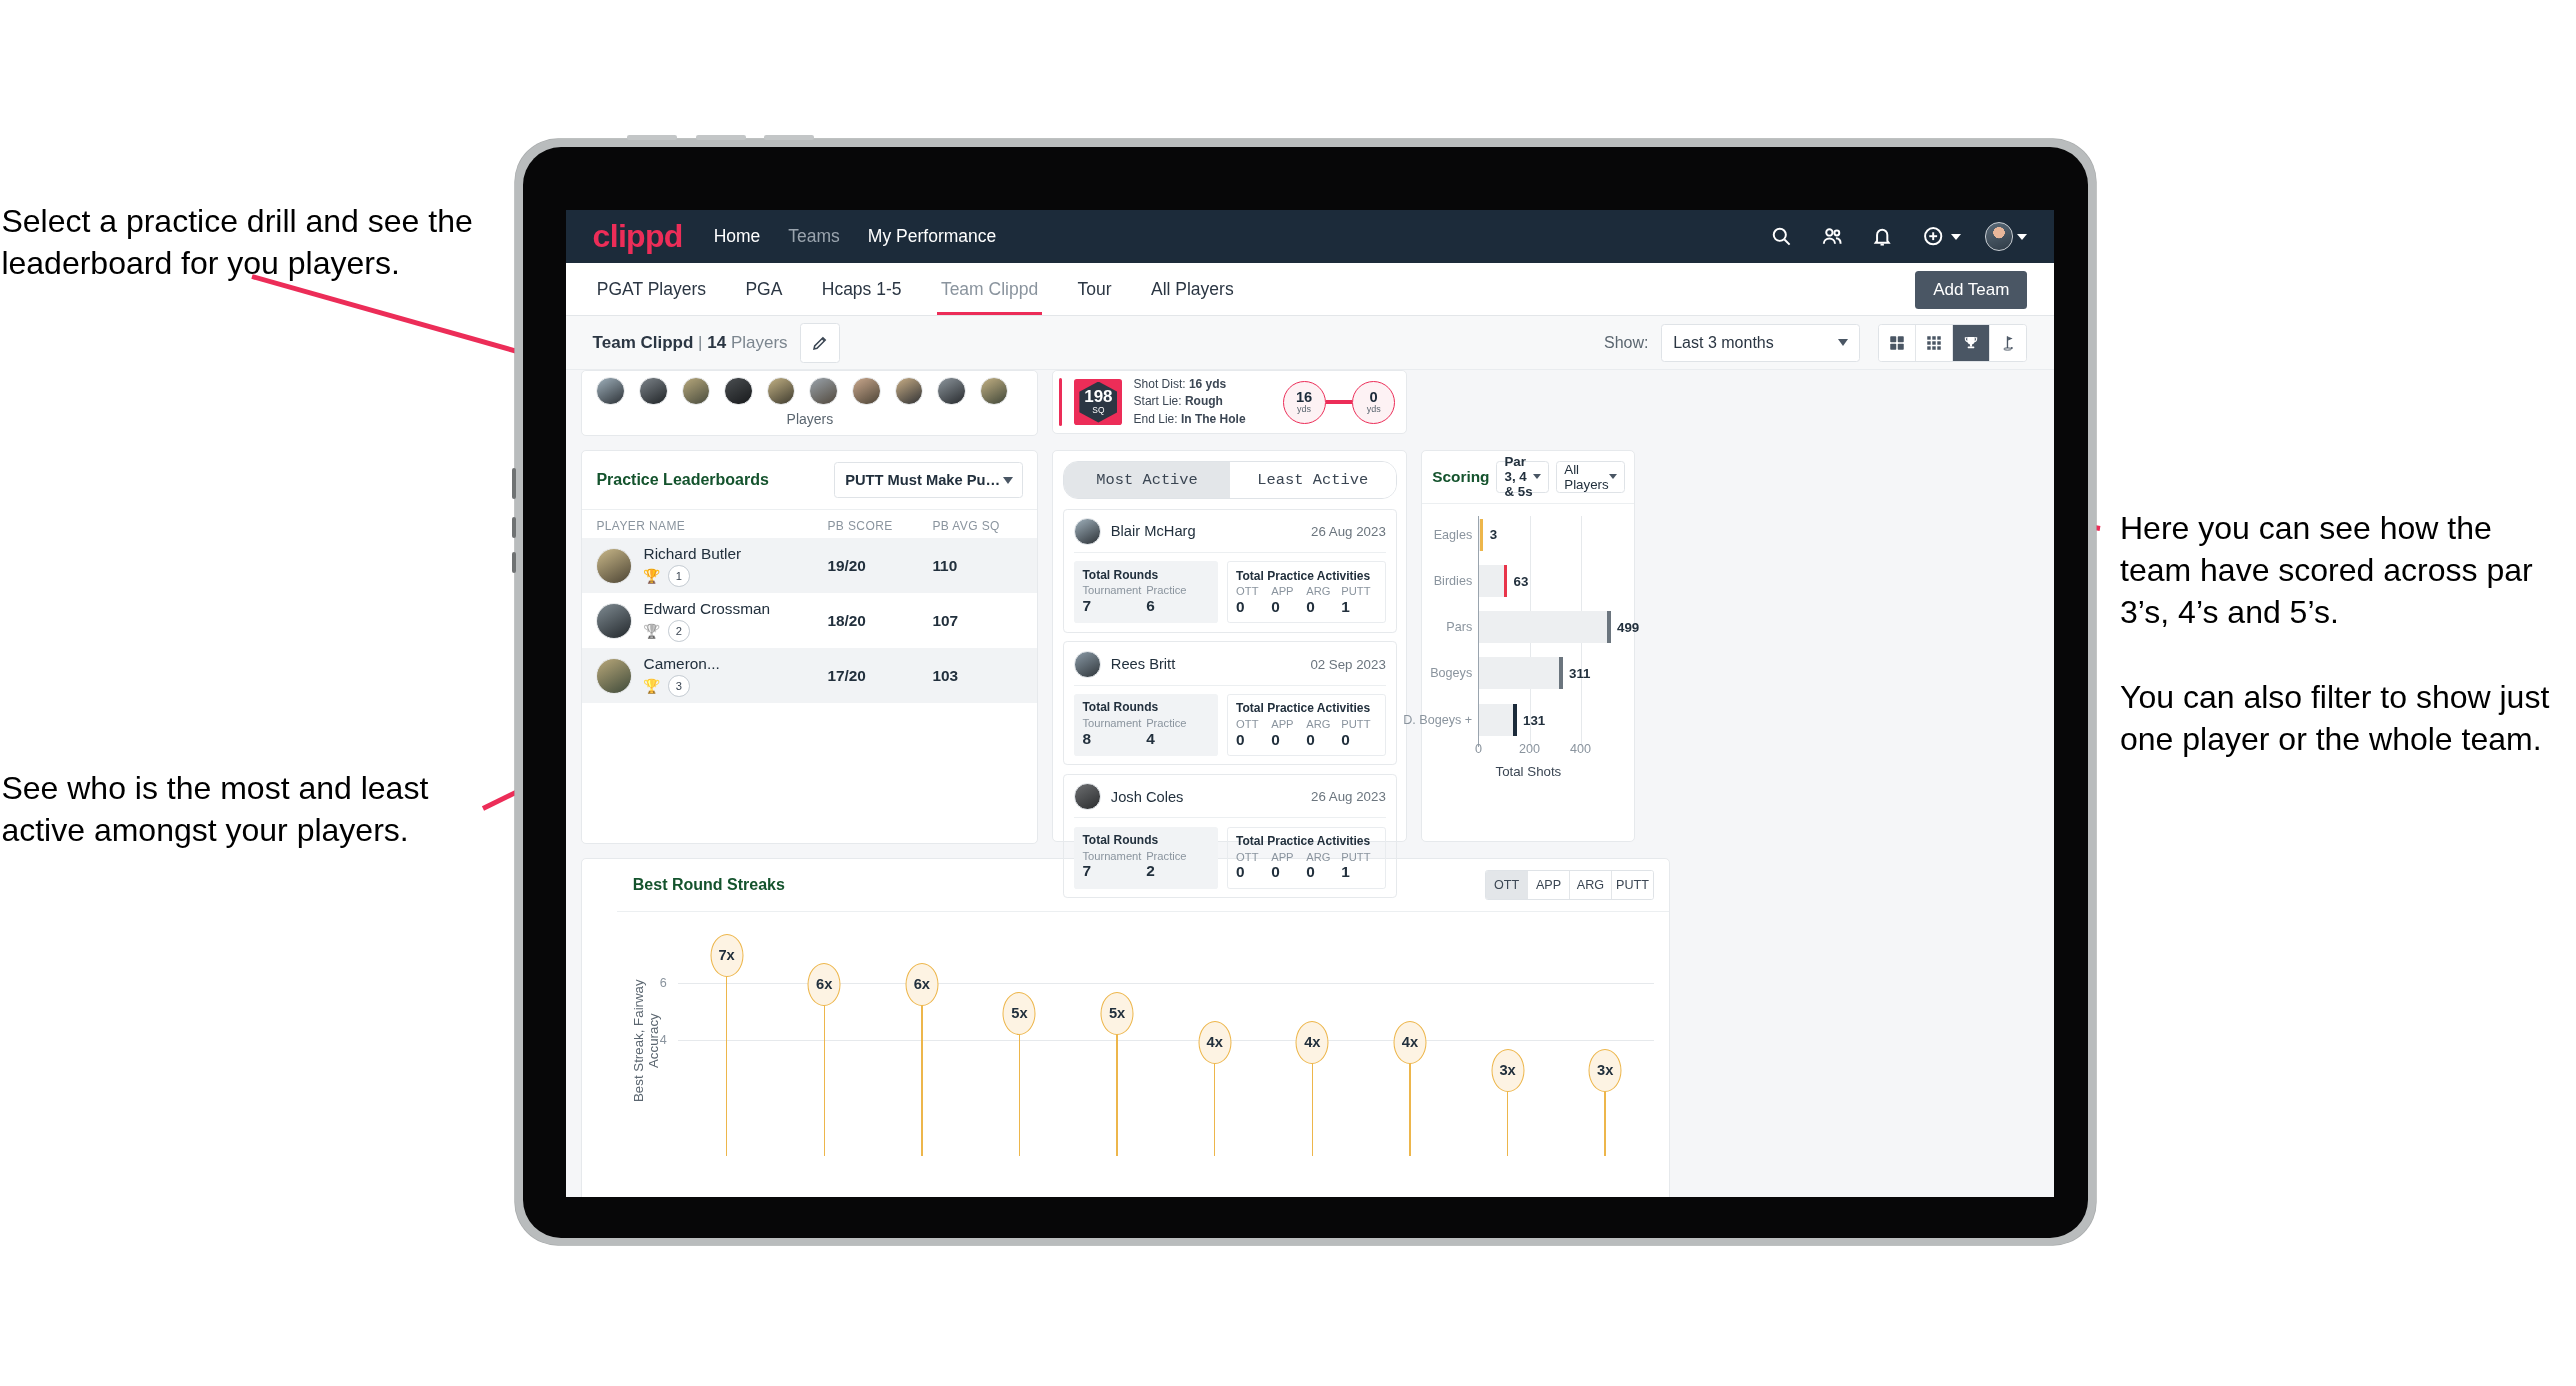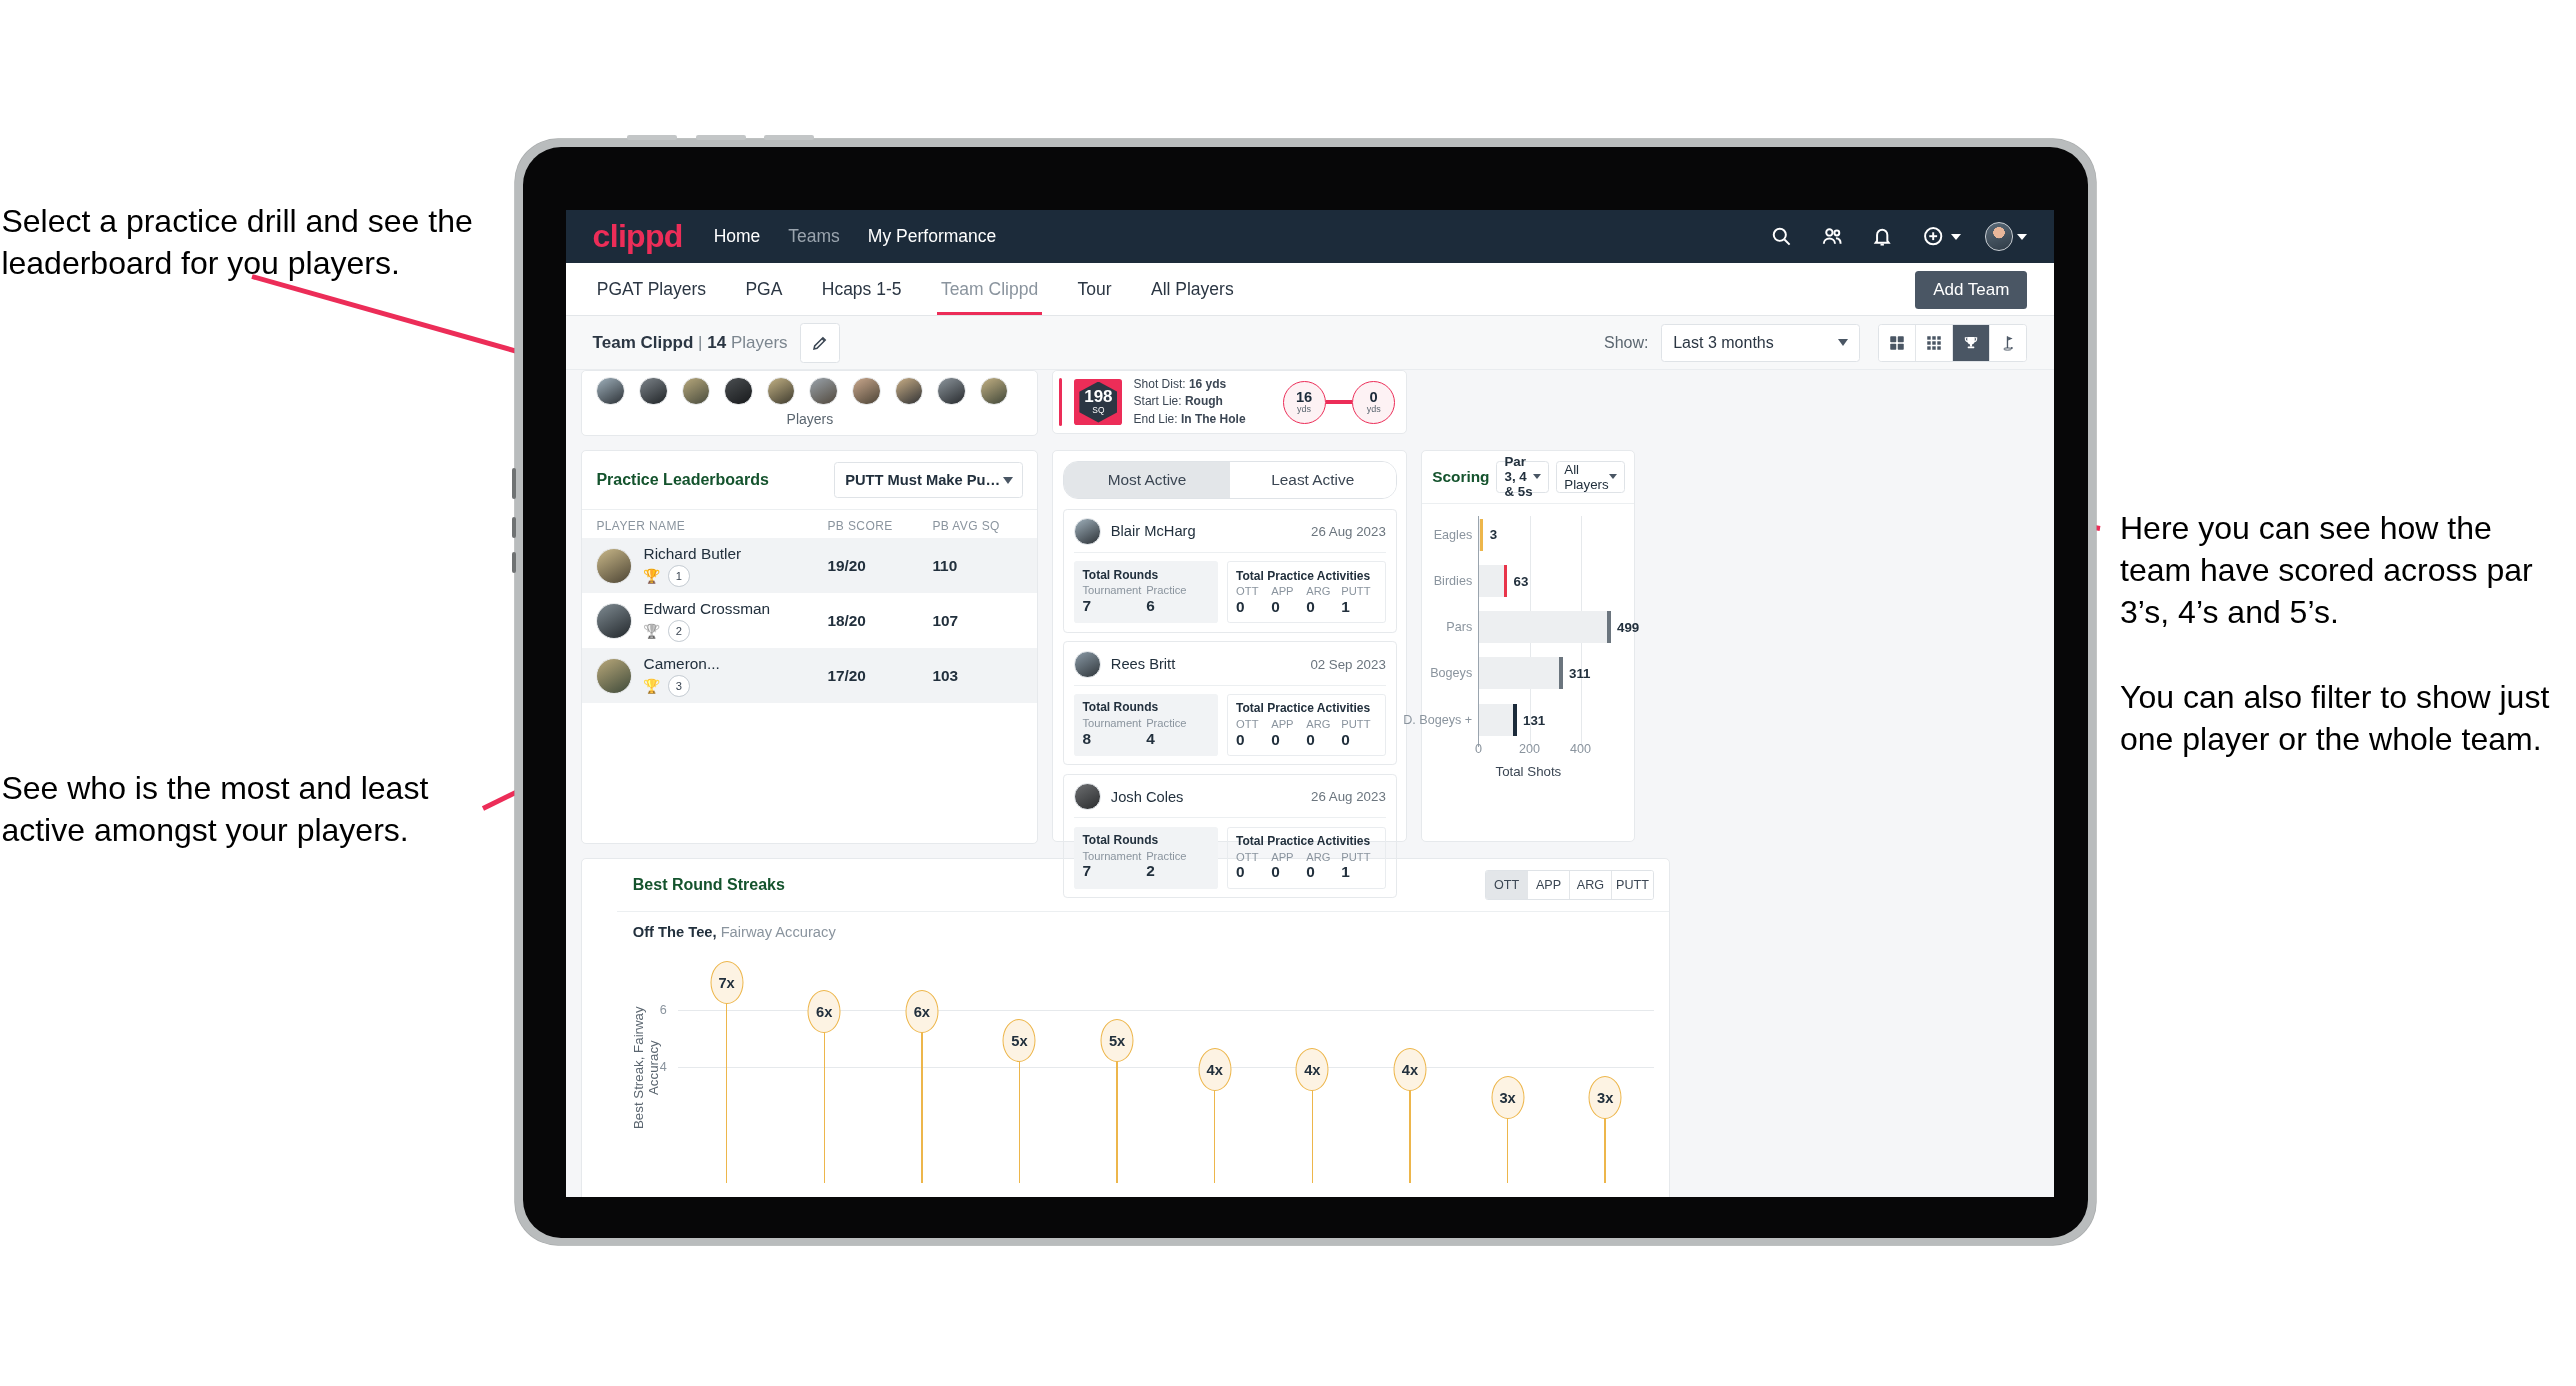--- a/index.html
+++ b/index.html
@@ -136,21 +136,21 @@
   .lbName .nm{font-size:15.4px;color:#22303d;}
   .lbBadges{display:flex;align-items:center;gap:7px;margin-top:2.8px;}
   .trophy{font-size:14px;}
   .rankPill{width:19.6px;height:19.6px;border-radius:50%;border:0.7px solid #c3cad1;background:#fff;font-size:11.2px;color:#3b4653;display:flex;align-items:center;justify-content:center;}
   .lbScore{width:105px;font-size:15.4px;font-weight:700;color:#22303d;}
   .lbSq{width:91px;font-size:15.4px;font-weight:700;color:#22303d;}
   #viewFull{margin:8.4px 14px 12.6px 14px;height:38px;background:#4a5664;color:#fff;border-radius:3.5px;display:flex;align-items:center;justify-content:center;font-size:15.4px;font-weight:700;}
 
   
   #actCard{width:355px;height:392px;padding:9.8px;box-sizing:border-box;}
-  #actTabs{display:flex;border:0.7px solid #dfe3e7;border-radius:15px;overflow:hidden;height:36px;margin-bottom:9.8px;}
+  #actTabs{display:flex;border:0.7px solid #dfe3e7;border-radius:15px;overflow:hidden;height:36px;margin-bottom:9.8px;font-family:Liberation Mono, monospace;}
   .actTab{flex:1;display:flex;align-items:center;justify-content:center;font-size:15.4px;color:#3b4653;background:#fff;}
   .actTab.on{background:#e3e6e9;}
   .actItem{border:0.7px solid #e6e9ec;border-radius:4.2px;padding:8.4px 9.8px;margin-bottom:8.4px;}
   .actTop{display:flex;align-items:center;padding-bottom:7px;border-bottom:0.7px solid #eceff1;}
   .actAv{width:25px;height:25px;border-radius:50%;border:0.7px solid #dfe3e7;flex:0 0 auto;}
   .actName{margin-left:9.8px;font-size:14.7px;color:#22303d;}
   .actDate{margin-left:auto;font-size:13.3px;color:#6b757e;}
   .actBody{display:flex;gap:8.4px;margin-top:8.4px;}
   .rndBox{flex:1;background:#f1f3f5;border-radius:2.8px;padding:6.3px 8.4px;}
   .prBox{flex:1.1;border:0.7px solid #e9ecef;border-radius:2.8px;padding:6.3px 8.4px;}
@@ -643,23 +643,20 @@
     <div class="card" id="stCard">
       <div id="stHead">
         <div class="cardTitle">Best Round Streaks</div>
         <div id="stToggles">
           <div class="stTog on">OTT</div>
           <div class="stTog">APP</div>
           <div class="stTog">ARG</div>
           <div class="stTog">PUTT</div>
         </div>
       </div>
-      <div id="stSub">
-        <b>Off The Tee,</b><span> Fairway Accuracy</span>
-      </div>
       <div id="lolliWrap">
         <div id="yTitle">Best Streak, Fairway Accuracy</div>
         <div id="lolliPlot">
             <div class="hgl" style="top: 115px;"></div>
             <div class="hglLab" style="top: 115px;">4</div>
             <div class="hgl" style="top: 58px;"></div>
             <div class="hglLab" style="top: 58px;">6</div>
             <div class="lolli" style="left: calc(5% - 0.7px); height: 202px;">
               <div class="lolliHead" style="top: -20px;">7x</div>
             </div>

